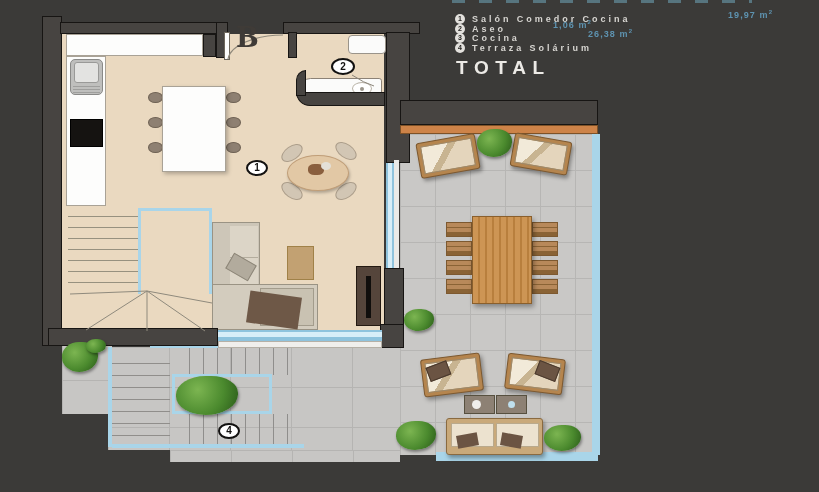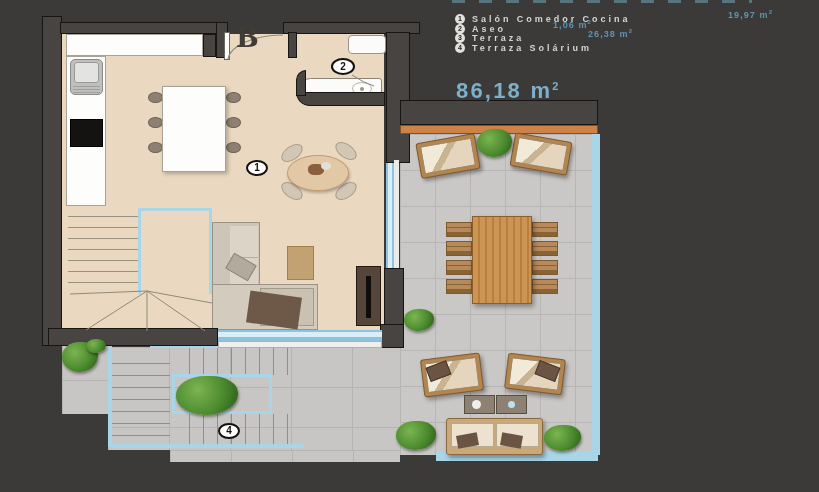--- a/index.html
+++ b/index.html
@@ -228,25 +228,23 @@
   <div class="abs legend" style="left:455px;top:6px;width:365px;height:52px;">
     <div class="lg-line" style="top:3px;">
       <span class="lg-bullet">1</span><span class="lg-label">Salón Comedor Cocina</span>
       <span class="lg-val" style="left:273px;"><span>19,97</span> <span><span>m</span><sup>2</sup></span></span>
     </div>
     <div class="lg-line" style="top:13px;">
       <span class="lg-bullet">2</span><span class="lg-label">Aseo</span>
       <span class="lg-val" style="left:98px;"><span>1,06</span> <span><span>m</span><sup>2</sup></span></span>
     </div>
     <div class="lg-line" style="top:22px;">
-      <span class="lg-bullet">3</span><span class="lg-label">Terraza</span>
+      <span class="lg-bullet">3</span><span class="lg-label">Cocina</span>
       <span class="lg-val" style="left:133px;"><span>26,38</span> <span><span>m</span><sup>2</sup></span></span>
     </div>
     <div class="lg-line" style="top:32px;">
       <span class="lg-bullet">4</span><span class="lg-label">Terraza Solárium</span>
     </div>
   </div>
 
-  <div class="abs total-value" style="left:456px;top:78px;">
-    <span>86,18</span> <span><span>m</span><sup>2</sup></span>
-  </div>
+  <div class="abs total-label" style="left:456px;top:57px;">TOTAL</div>
 
 </div>
 
 </body></html>

